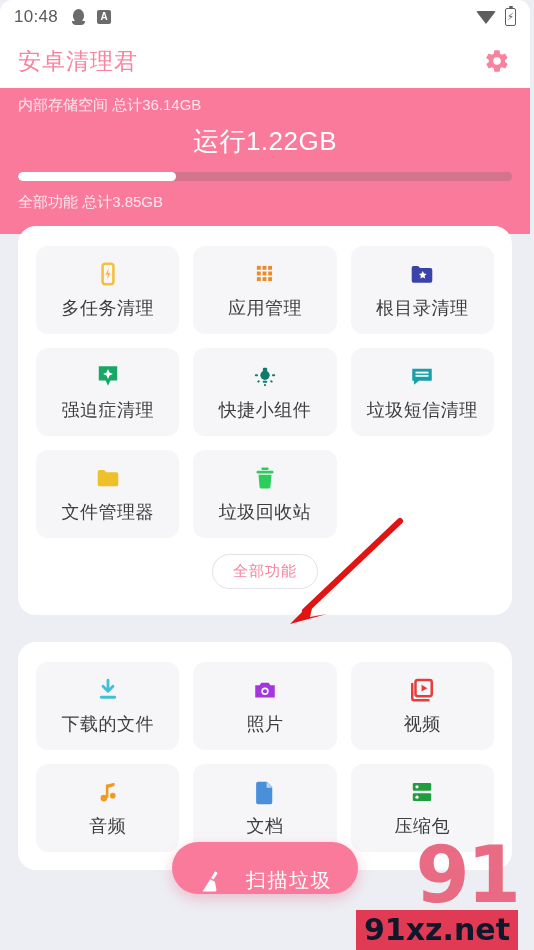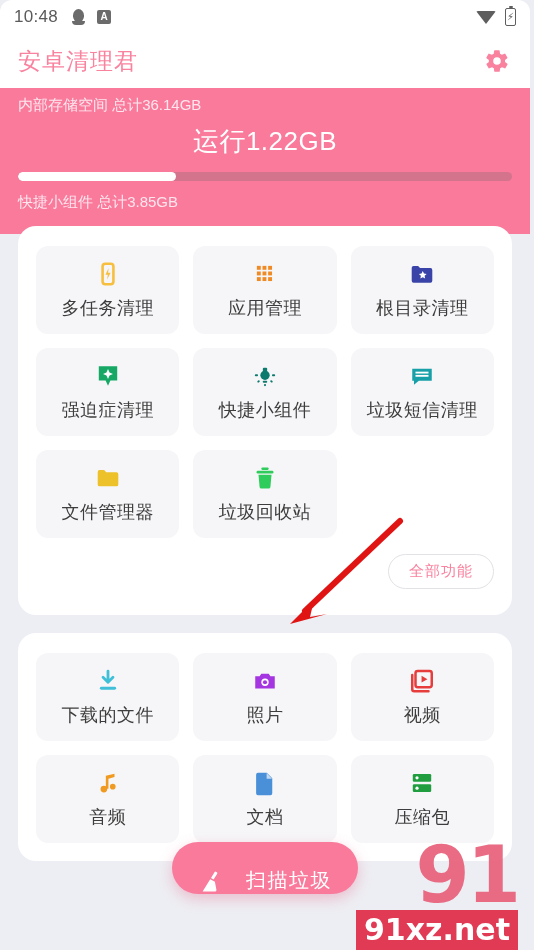--- a/index.html
+++ b/index.html
@@ -86,21 +86,21 @@
   .hero-foot { font-size: 15px; color: #ffe6ee; margin-top: 12px; }
 
   
   .card {
     background: #ffffff;
     border-radius: 18px;
     margin: 0 18px;
     padding: 20px 18px 12px 18px;
   }
   .card.first { margin-top: -8px; position: relative; z-index: 2; padding-bottom: 26px; }
-  .card.second { margin-top: 18px; padding-bottom: 18px; }
+  .card.second { margin-top: 27px; padding-bottom: 18px; }
 
   .grid {
     display: grid;
     grid-template-columns: repeat(3, 1fr);
     gap: 14px;
   }
   .tile {
     background: #f6f6f8;
     border-radius: 12px;
     height: 88px;
@@ -110,21 +110,21 @@
   }
   .tile.empty { background: transparent; }
   .tile-label { font-size: 18px; color: #3d3d3d; letter-spacing: .5px; }
   .tile-icon { height: 26px; display:flex; align-items:center; justify-content:center; }
 
   
   .section-head {
     text-align: center; font-size: 24px; color: #1c1c1c;
     margin-top: 26px; letter-spacing: 1px;
   }
-  .pill-wrap { display: flex; justify-content: flex-end; margin-top: 16px; }
+  .pill-wrap { display: flex; justify-content: center; margin-top: 16px; }
   .pill {
     border: 1px solid #e2e2e6; border-radius: 20px;
     padding: 7px 20px; font-size: 15px; color: #f9829f;
     background: #fff; letter-spacing: 1px;
   }
 
   
   .fab {
     position: absolute;
     left: 50%; transform: translateX(-50%);
@@ -153,21 +153,21 @@
     font-size: 78px; font-weight: bold; color: #e8607a;
     line-height: .82; font-family: "DejaVu Sans", sans-serif;
     opacity: .92; letter-spacing: -3px;
   }
   .wm-cn {
     font-size: 50px; font-weight: bold; color: #ffffff;
     -webkit-text-stroke: 3px #d94a63;
     line-height: .95; letter-spacing: 1px; margin-left: 2px;
   }
   .wm-net {
-    background: #e03a55; color: #ffffff;
+    background: #e03a55; color: #0f172a;
     font-size: 30px; font-weight: bold; font-family: "DejaVu Sans", sans-serif;
     padding: 2px 8px 3px 8px; letter-spacing: 0px;
     margin-top: 2px;
   }
 </style>
 </head>
 <body>
 
 <div id="app">
 
@@ -193,21 +193,21 @@
       </svg>
     </span>
   </div>
 
   <div class="hero">
     <div class="hero-sub">内部存储空间 总计36.14GB</div>
     <div class="hero-main">运行1.22GB</div>
     <div class="bar-track">
       <div class="bar-fill" id="ramFill" style="width: 32%;"></div>
     </div>
-    <div class="hero-foot">快捷小组件 总计3.85GB</div>
+    <div class="hero-foot">全部功能 总计3.85GB</div>
   </div>
 
   <div class="card first">
     <div class="grid" id="toolsGrid">
         <div class="tile">
           <div class="tile-icon">
             <svg width="26" height="26" viewBox="0 0 24 24">
               <rect x="7" y="2.5" width="10" height="19" rx="2.5" fill="none" stroke="#f7bf3f" stroke-width="2.4"></rect>
               <path d="M12.6 6.5 9.6 12.6h2.2l-.6 4.4 3.2-6.2h-2.3z" fill="#f7bf3f"></path>
             </svg>

